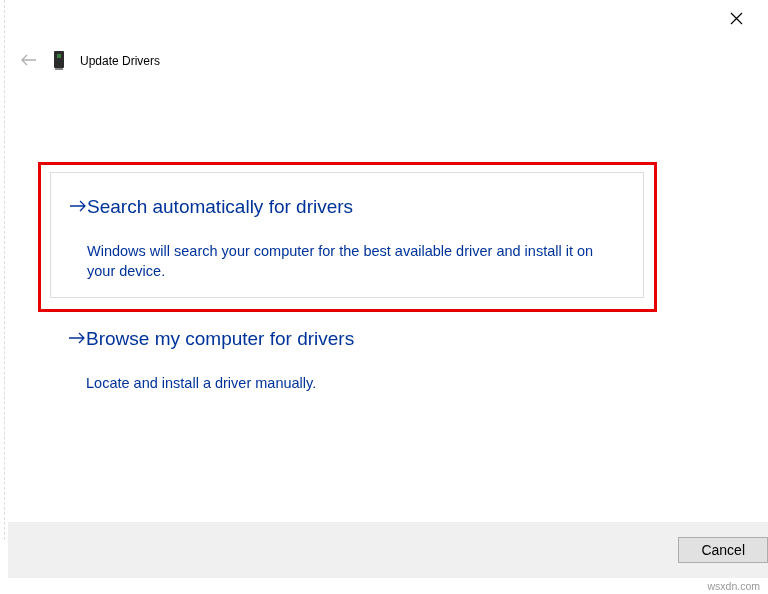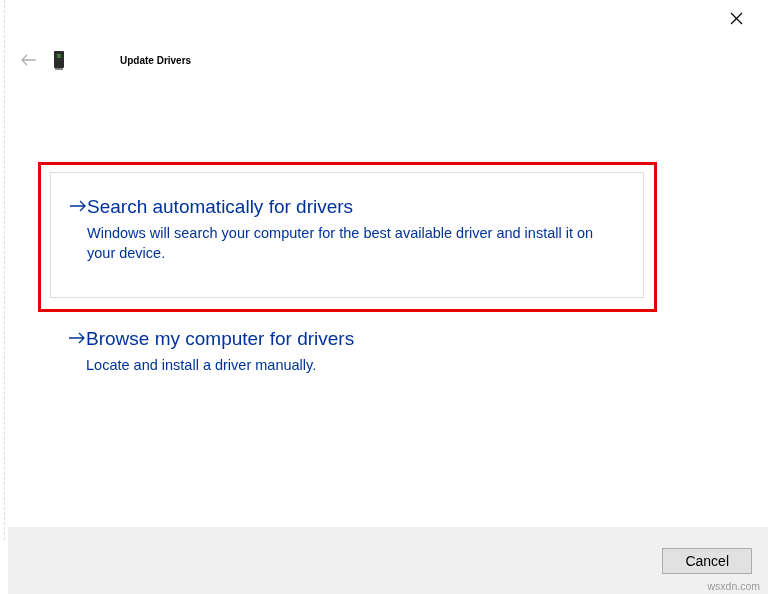--- a/index.html
+++ b/index.html
@@ -50,24 +50,23 @@
     }
     .device-icon {
       width: 14px;
       height: 20px;
       display: inline-block;
     }
     .device-icon svg {
       display: block;
     }
     .title {
-      font-size: 10px;
+      font-size: 12px;
       color: #000;
-      font-weight: 700;
-      margin-left: 40px;
+      font-weight: 400;
     }
     .question {
       position: absolute;
       top: 110px;
       left: 50px;
       font-size: 22px;
       color: #003399;
       font-weight: 400;
     }
     .option-search {
@@ -114,34 +113,33 @@
     }
     .opt-title {
       font-size: 19px;
       color: #003399;
       font-weight: 400;
       line-height: 28px;
     }
     .opt-desc {
       font-size: 14.5px;
       color: #003399;
-      margin-top: 2px;
+      margin-top: 20px;
       line-height: 1.4;
     }
     .footer {
       position: absolute;
-      bottom: 0;
+      bottom: 16px;
       left: 8px;
       right: 0;
-      height: 67px;
+      height: 56px;
       background: #f0f0f0;
       display: flex;
       align-items: center;
       justify-content: flex-end;
-      padding-right: 16px;
     }
     .cancel-btn {
       background: #e1e1e1;
       border: 1px solid #adadad;
       padding: 4px 22px;
       font-size: 14px;
       font-family: inherit;
       cursor: pointer;
     }
     .watermark {

